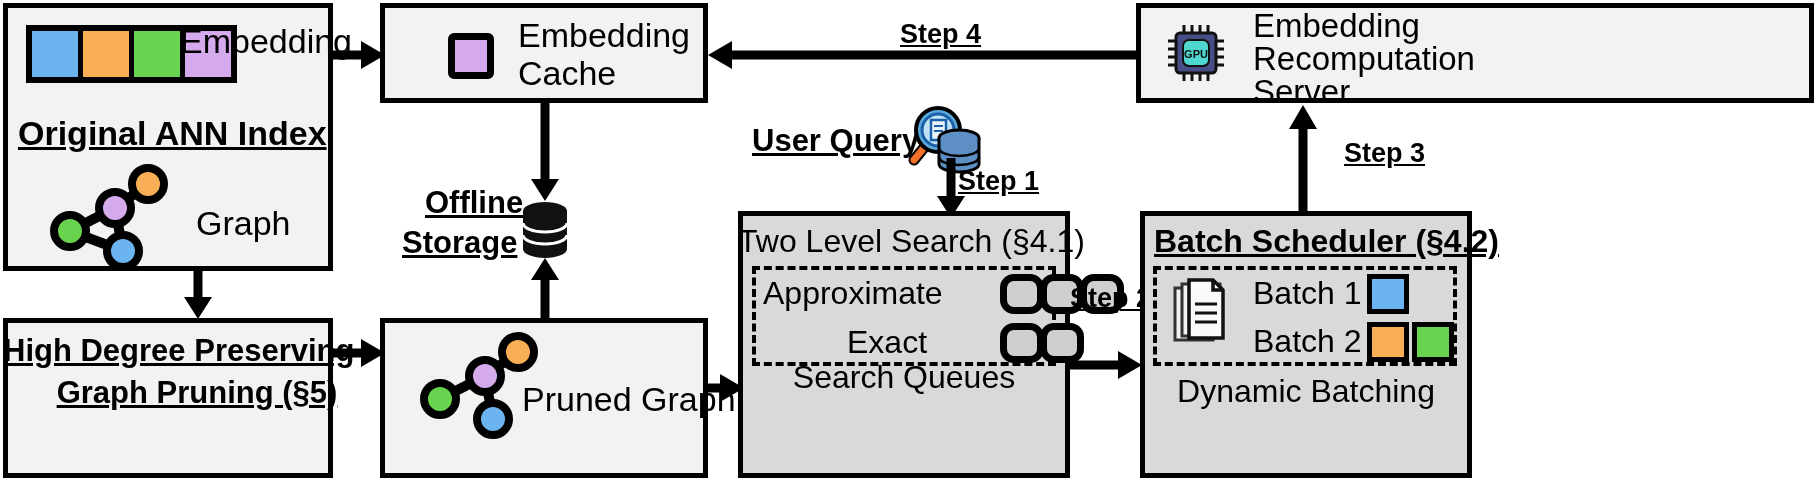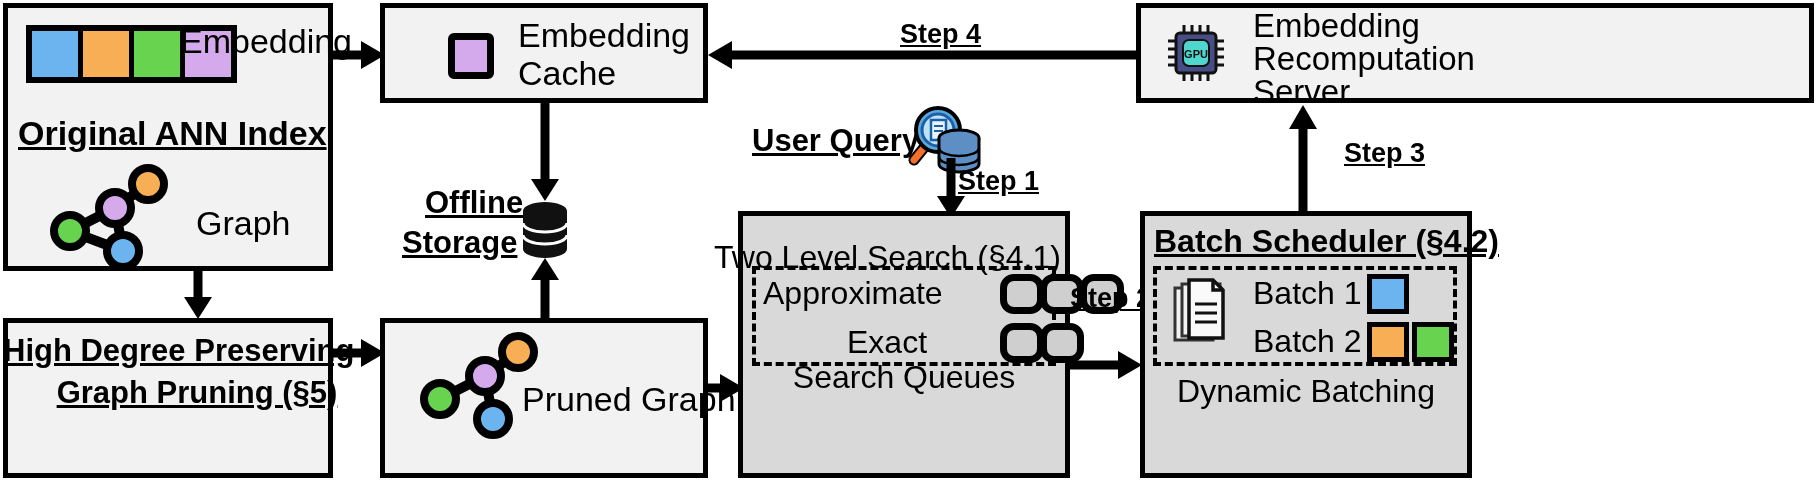--- a/index.html
+++ b/index.html
@@ -135,21 +135,21 @@
   <path d="M4 29 a20 8 0 0 0 40 0" fill="none" stroke="#000" stroke-width="2.5"></path>
 </svg>
 
 <svg style="position:absolute;left:930px;top:158px;" width="42" height="62">
   <line x1="21" y1="0" x2="21" y2="40" stroke="#000" stroke-width="9"></line>
   <polygon points="21,60 7,38 35,38" fill="#000"></polygon>
 </svg>
 <div class="lbl bold" style="left:958px;top:166px;font-size:27px;">Step 1</div>
 
 <div class="box shade" style="left:738px;top:211px;width:332px;height:267px;"></div>
-<div class="lbl ctr" style="left:714px;top:224px;width:332px;font-size:32px;margin-top:16px;">Two Level Search (§4.1)</div>
+<div class="lbl ctr" style="left:738px;top:224px;width:332px;font-size:32px;">Two Level Search (§4.1)</div>
 
 <div class="dashed" style="left:752px;top:266px;width:304px;height:100px;"></div>
 
 <div class="lbl" style="left:763px;top:276px;font-size:32px;">Approximate</div>
 <div class="qbox" style="left:1000px;top:274px;width:44px;height:40px;"></div>
 <div class="qbox" style="left:1040px;top:274px;width:44px;height:40px;"></div>
 <div class="qbox" style="left:1080px;top:274px;width:44px;height:40px;"></div>
 
 <div class="lbl" style="left:847px;top:325px;font-size:32px;">Exact</div>
 <div class="qbox" style="left:1000px;top:323px;width:44px;height:40px;"></div>

